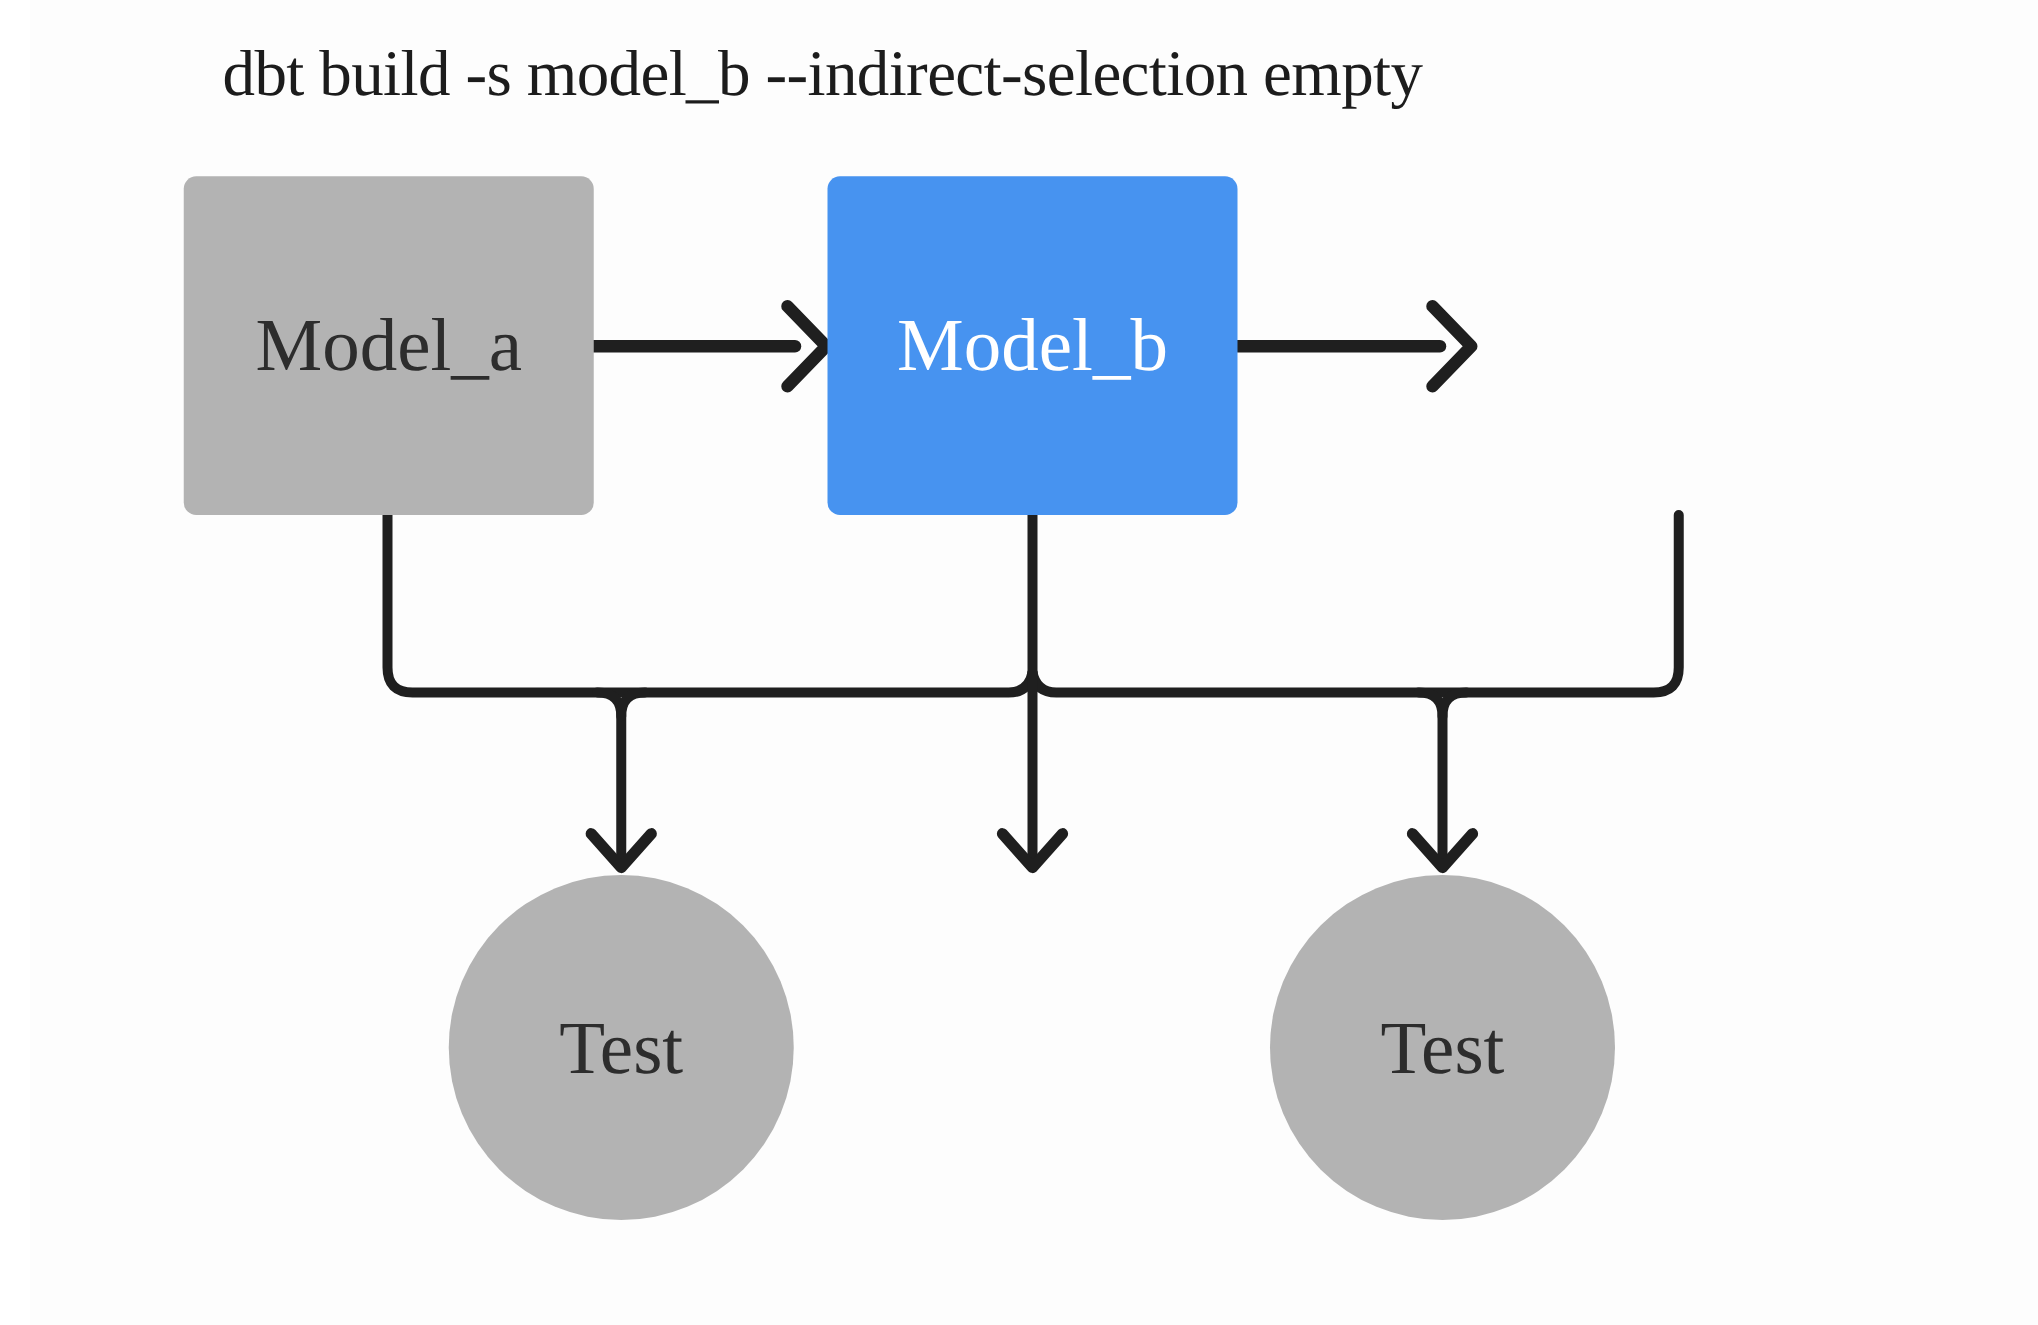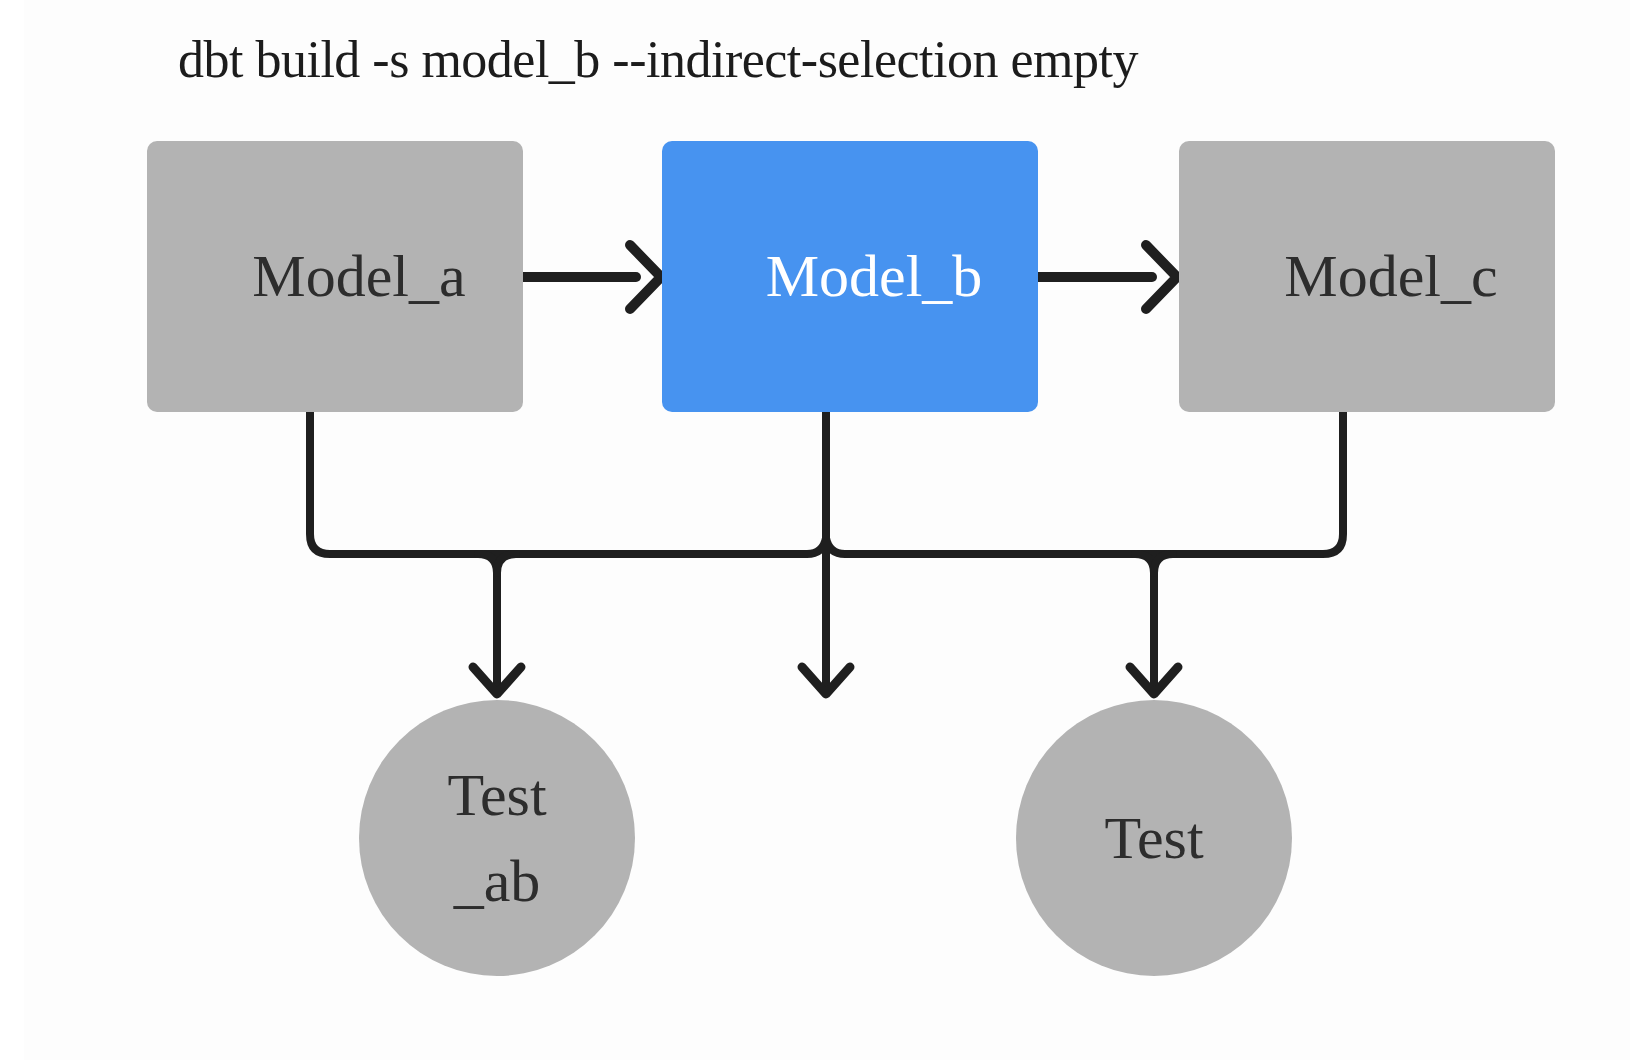--- a/index.html
+++ b/index.html
@@ -44,21 +44,20 @@
     justify-content: center;
     font-size: 60px;
     color: #2d2d2d;
     text-align: center;
   }
   .box {
     width: 328px;
     height: 271px;
     border-radius: 10px;
     background: #b3b3b3;
-    padding-left: 48px;
   }
   .box.selected {
     background: #4793f0;
     color: #ffffff;
   }
   .circle {
     width: 276px;
     height: 276px;
     border-radius: 50%;
     background: #b3b3b3;
@@ -98,25 +97,21 @@
     <path class="head" d="M 778 667 L 802 694 L 826 667"></path>
     <path class="head" d="M 1106 667 L 1130 694 L 1154 667"></path>
   </svg>
 
   <div class="node box" style="left:123px; top:141px;">
     <span>Model_a</span>
   </div>
   <div class="node box selected" style="left:638px; top:141px;">
     <span>Model_b</span>
   </div>
-  <div class="node box" style="left:1155px; top:141px;">
-    <span>Model_c</span>
-  </div>
 
   <div class="node circle" style="left:335px; top:700px;">
     <span>Test</span>
-    <span>_ab</span>
   </div>
   <div class="node circle" style="left:992px; top:700px;">
     <span>Test</span>
   </div>
 
 </div>
 
 </body></html>

